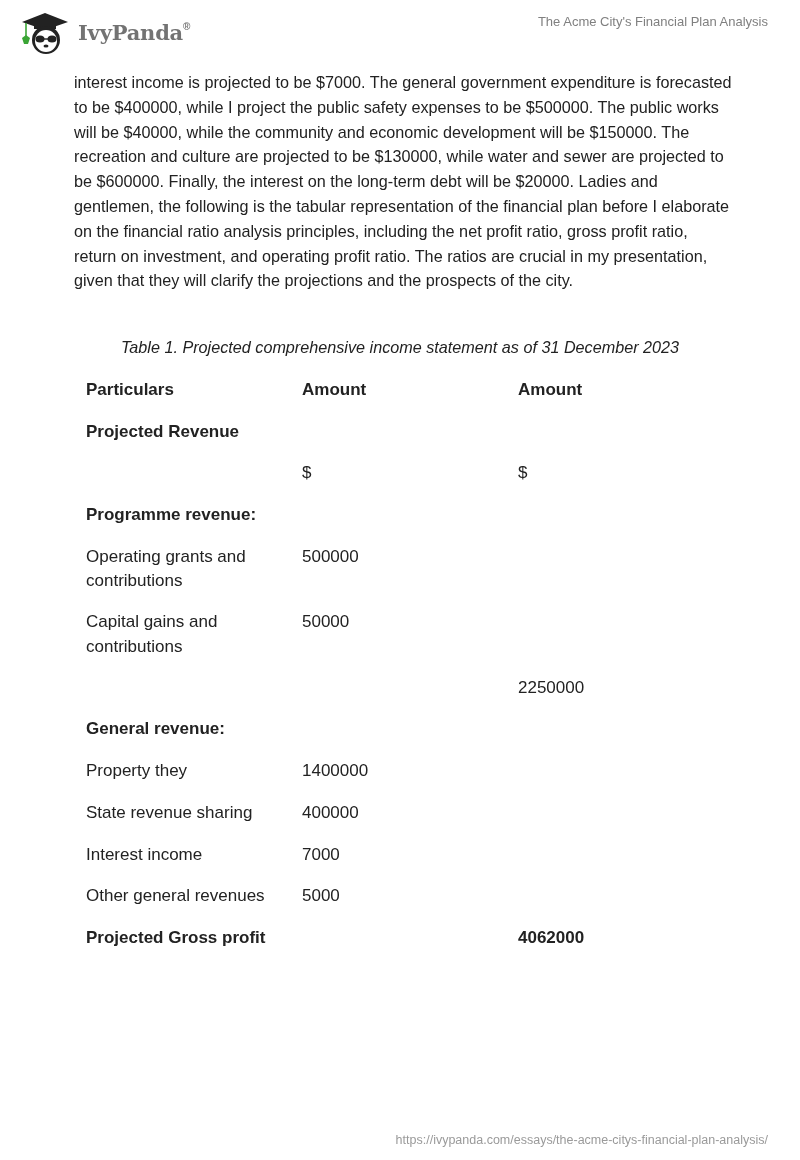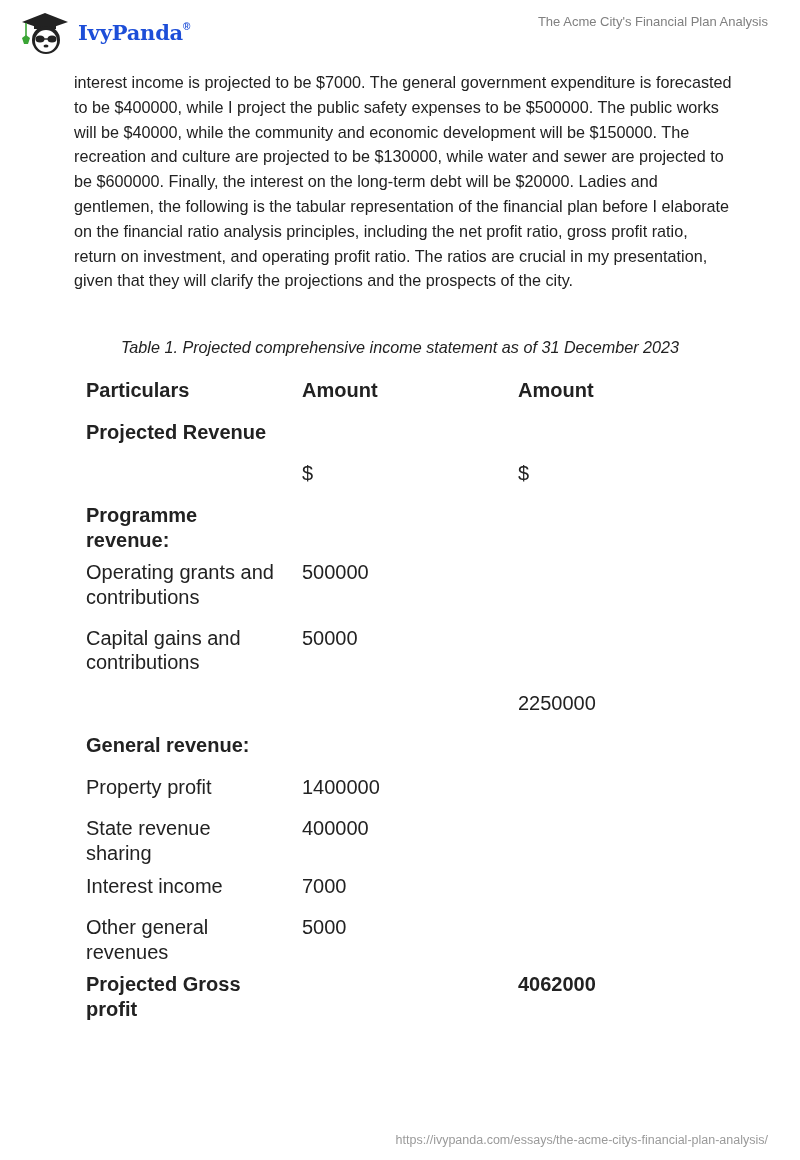--- a/index.html
+++ b/index.html
@@ -5,37 +5,37 @@
   html, body { margin: 0; padding: 0; background: #ffffff; }
   body {
     width: 800px; height: 1160px; position: relative; overflow: hidden;
     font-family: "Liberation Sans", sans-serif; color: #222222;
   }
   .header { position: absolute; left: 0; top: 0; width: 800px; height: 62px; }
   .logo { position: absolute; left: 18px; top: 8px; display: flex; align-items: center; }
   .logo svg { display: block; }
   .logo-text {
     font-family: "DejaVu Serif", serif; font-weight: bold; font-size: 21px;
-    color: #1d4ed8; margin-left: 4px; letter-spacing: -0.2px;
+    color: #737373; margin-left: 4px; letter-spacing: -0.2px;
   }
   .logo-text sup { font-size: 10px; font-family: "Liberation Sans", sans-serif; vertical-align: 10px; }
   .doc-title {
     position: absolute; right: 32px; top: 14px; font-size: 13px; color: #808080; margin-left: 38px;
   }
   .body-text {
     position: absolute; left: 74px; top: 70px; width: 660px;
     font-size: 16.2px; line-height: 24.8px; color: #222;
   }
   .caption {
     position: absolute; left: 0; width: 800px; top: 338px; text-align: center;
     font-style: italic; font-size: 16.2px; color: #222;
   }
   table.stmt {
     position: absolute; left: 74px; top: 370px; border-collapse: collapse;
-    font-size: 20px; color: #222;
+    font-size: 17px; color: #222;
   }
   table.stmt td {
     padding: 0 12px; vertical-align: top; line-height: 24.6px;
   }
   table.stmt td.c1 { width: 192px; }
   table.stmt td.c2 { width: 192px; }
   table.stmt td.c3 { width: 192px; }
   table.stmt tr { height: 41.7px; }
   table.stmt tr td { padding-top: 8px; }
   table.stmt tr.tall { height: 65.5px; }
@@ -110,21 +110,21 @@
         <td class="c1"></td>
         <td class="c2"></td>
         <td class="c3">2250000</td>
       </tr>
       <tr>
         <td class="c1 b">General revenue:</td>
         <td class="c2 b"></td>
         <td class="c3 b"></td>
       </tr>
       <tr>
-        <td class="c1">Property profit</td>
+        <td class="c1">Property they</td>
         <td class="c2">1400000</td>
         <td class="c3"></td>
       </tr>
       <tr>
         <td class="c1">State revenue sharing</td>
         <td class="c2">400000</td>
         <td class="c3"></td>
       </tr>
       <tr>
         <td class="c1">Interest income</td>

